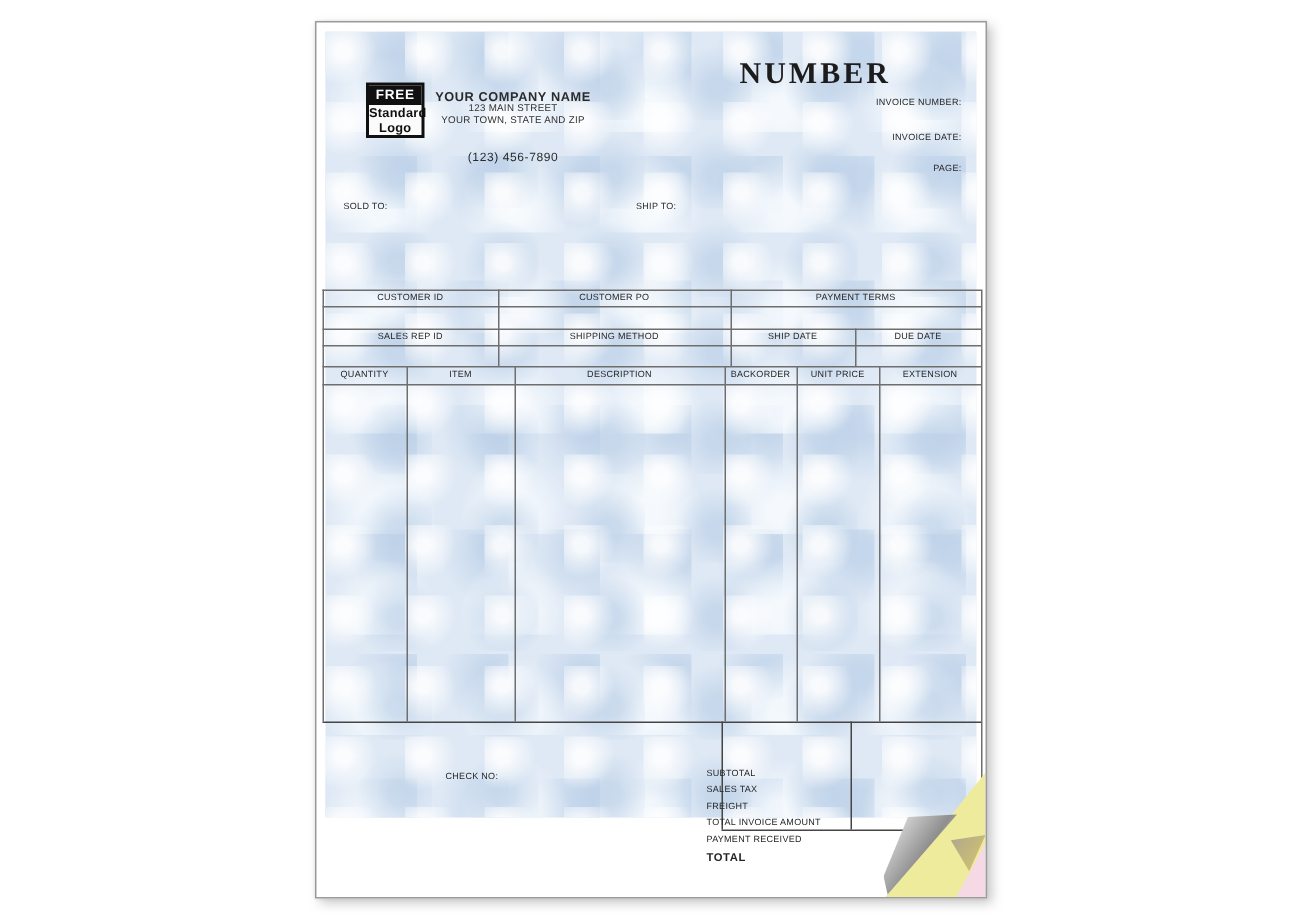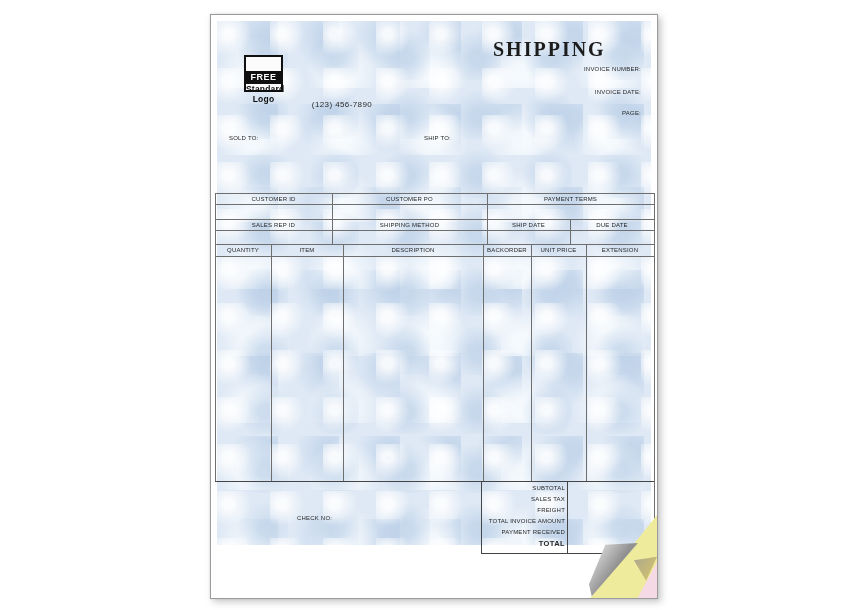--- a/index.html
+++ b/index.html
@@ -13,21 +13,21 @@
     background-image:
       radial-gradient(circle at 22% 28%, rgba(255,255,255,.85) 0 9%, rgba(255,255,255,0) 42%),
       radial-gradient(circle at 68% 62%, rgba(186,207,231,.65) 0 11%, rgba(186,207,231,0) 46%),
       radial-gradient(circle at 42% 78%, rgba(250,253,255,.8) 0 12%, rgba(250,253,255,0) 50%),
       radial-gradient(circle at 84% 18%, rgba(176,200,228,.55) 0 9%, rgba(176,200,228,0) 42%);
     background-size:53px 47px,71px 59px,89px 67px,61px 83px;}
   
   .logo-box{position:absolute;left:33px;top:40px;width:39px;height:37px;border:2px solid #101010;
     background:#fbfbfb;box-sizing:border-box;text-align:center;}
   .logo-free{background:#101010;color:#fff;font-weight:bold;font-size:9px;line-height:12px;
-    letter-spacing:.5px;border-bottom:1px solid #101010;margin-top:14px;}
+    letter-spacing:.5px;border-bottom:1px solid #101010;}
   .logo-word{font-weight:bold;font-size:8.5px;line-height:10px;color:#101010;letter-spacing:.2px;}
   
   .company{position:absolute;left:70px;top:44px;width:122px;text-align:center;}
   .co-name{font-weight:bold;font-size:8.5px;letter-spacing:.4px;line-height:10px;}
   .co-line{font-size:6.5px;line-height:8px;color:#303030;letter-spacing:.2px;}
   .phone{position:absolute;left:70px;top:85px;width:122px;text-align:center;
     font-weight:normal;font-size:8px;letter-spacing:.4px;}
   
   .doc-title{position:absolute;left:282px;top:23px;font-family:"Liberation Serif",serif;
     font-weight:bold;font-size:20px;letter-spacing:2px;color:#1c1c1c;}
@@ -38,22 +38,22 @@
   .sold-to{left:18px;} .ship-to{left:213px;}
   
   .l{position:absolute;background:var(--line,#6e6e6e);}
   .hl{height:1px;left:4px;width:439px;}
   .vl{width:1px;}
   .dark{background:#454545;}
   
   .cell{position:absolute;font-size:6px;letter-spacing:.2px;text-align:center;line-height:9px;color:#262626;}
   .r1{top:180px;} .r2{top:206px;} .r3{top:231px;}
   
-  .tot{position:absolute;left:260px;width:94px;text-align:right;font-size:6px;
-    letter-spacing:.2px;color:#262626;}
+  .tot{position:absolute;left:260px;width:94px;text-align:left;font-size:6px;
+    letter-spacing:.2px;color:#262626;margin-top:28px;}
   .tot-total{font-size:7.5px;font-weight:bold;letter-spacing:.4px;}
   .check-no{position:absolute;left:86px;top:500px;font-size:6px;letter-spacing:.2px;color:#262626;}
   
   .corner{position:absolute;right:0;bottom:0;width:68px;height:86px;}
   .sheet-yellow{position:absolute;inset:0;background:var(--sheet-yellow,#eeeb9c);
     clip-path:polygon(100% 3.5%,0 102%,100% 102%);}
   .sheet-pink{position:absolute;inset:0;background:var(--sheet-pink,#f5d9e5);
     clip-path:polygon(100% 58%,70% 102%,100% 102%);}
   .curl-big{position:absolute;inset:0;
     background:linear-gradient(125deg,#fdfdfd 5%,#cfcfcf 30%,#8f8f8f 52%,#c6c6c6 70%,#efefef 88%);
@@ -67,23 +67,28 @@
 
 <div class="paper">
   <div class="texture"></div>
 
   <div class="logo-box">
     <div class="logo-free">FREE</div>
     <div class="logo-word">Standard</div>
     <div class="logo-word">Logo</div>
   </div>
 
+  <div class="company">
+    <div class="co-name">YOUR COMPANY NAME</div>
+    <div class="co-line">123 MAIN STREET</div>
+    <div class="co-line">YOUR TOWN, STATE AND ZIP</div>
+  </div>
   <div class="phone">(123) 456-7890</div>
 
-  <div class="doc-title">SHIPPING</div>
+  <div class="doc-title">NUMBER</div>
   <div class="hdr-label lbl-invnum">INVOICE NUMBER:</div>
   <div class="hdr-label lbl-invdate">INVOICE DATE:</div>
   <div class="hdr-label lbl-page">PAGE:</div>
 
   <div class="party sold-to">SOLD TO:</div>
   <div class="party ship-to">SHIP TO:</div>
 
   <div>
     <div class="l hl" style="top:178px"></div>
     <div class="l hl" style="top:189px"></div>

